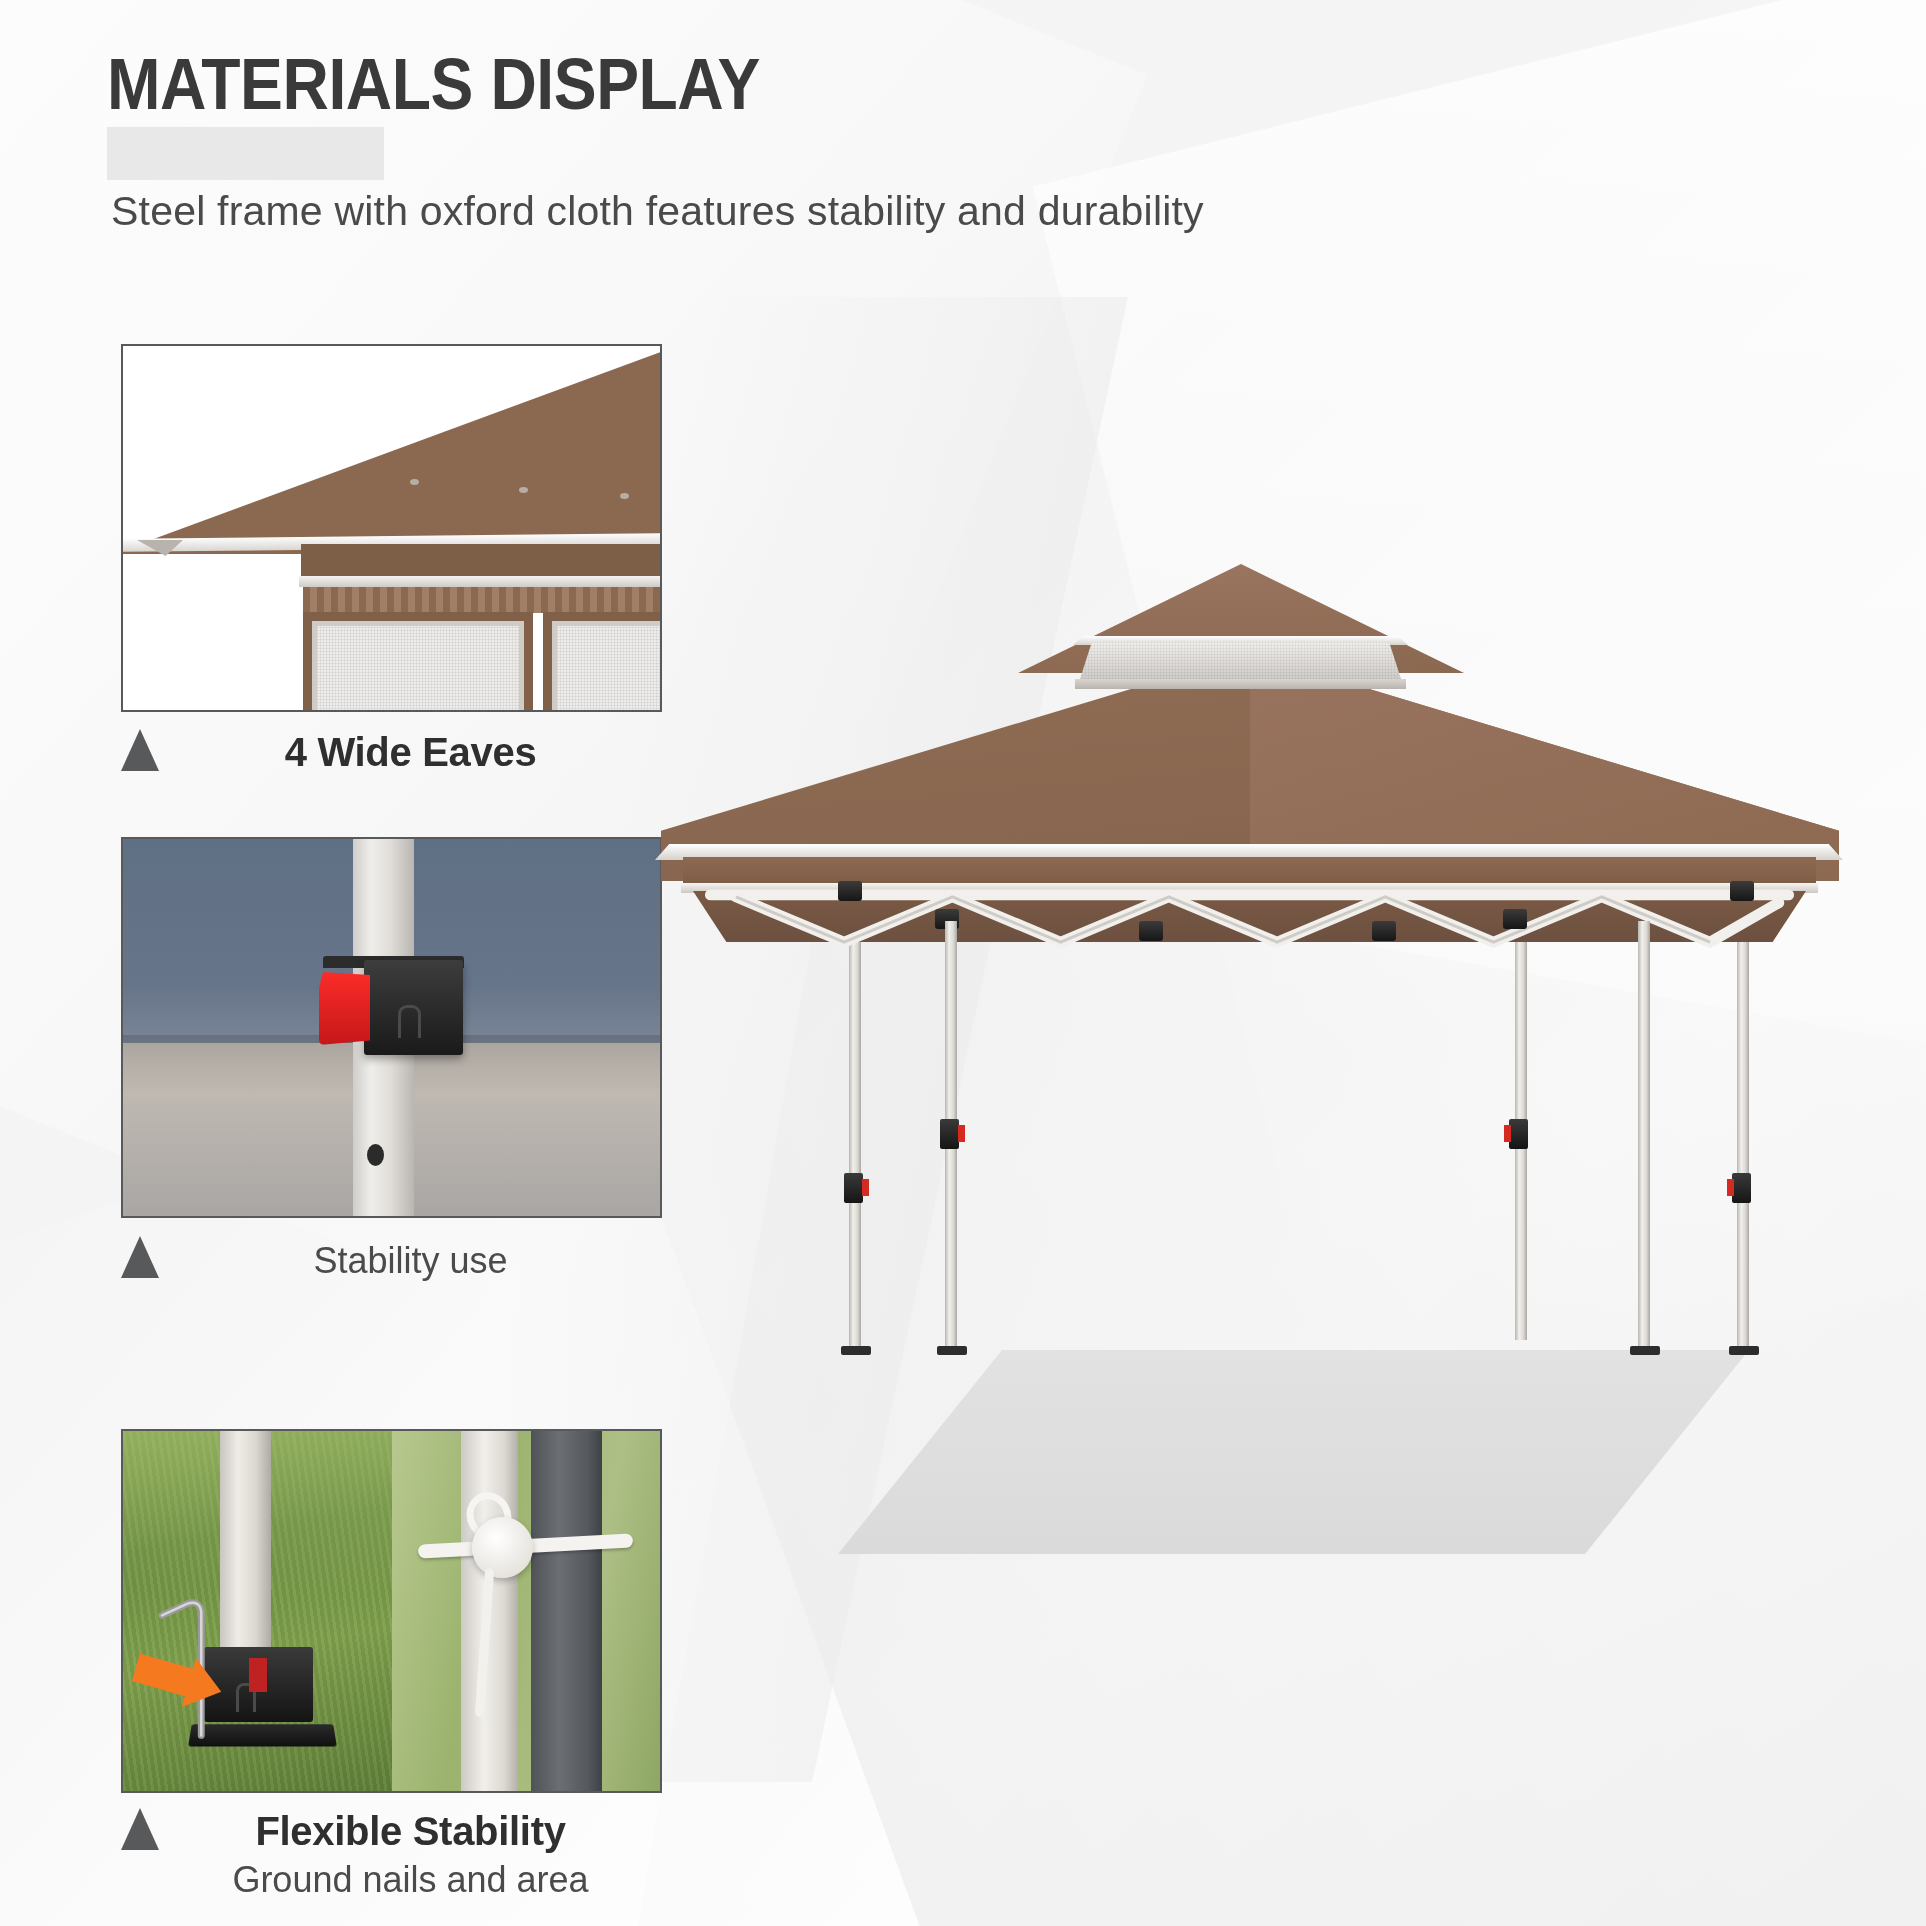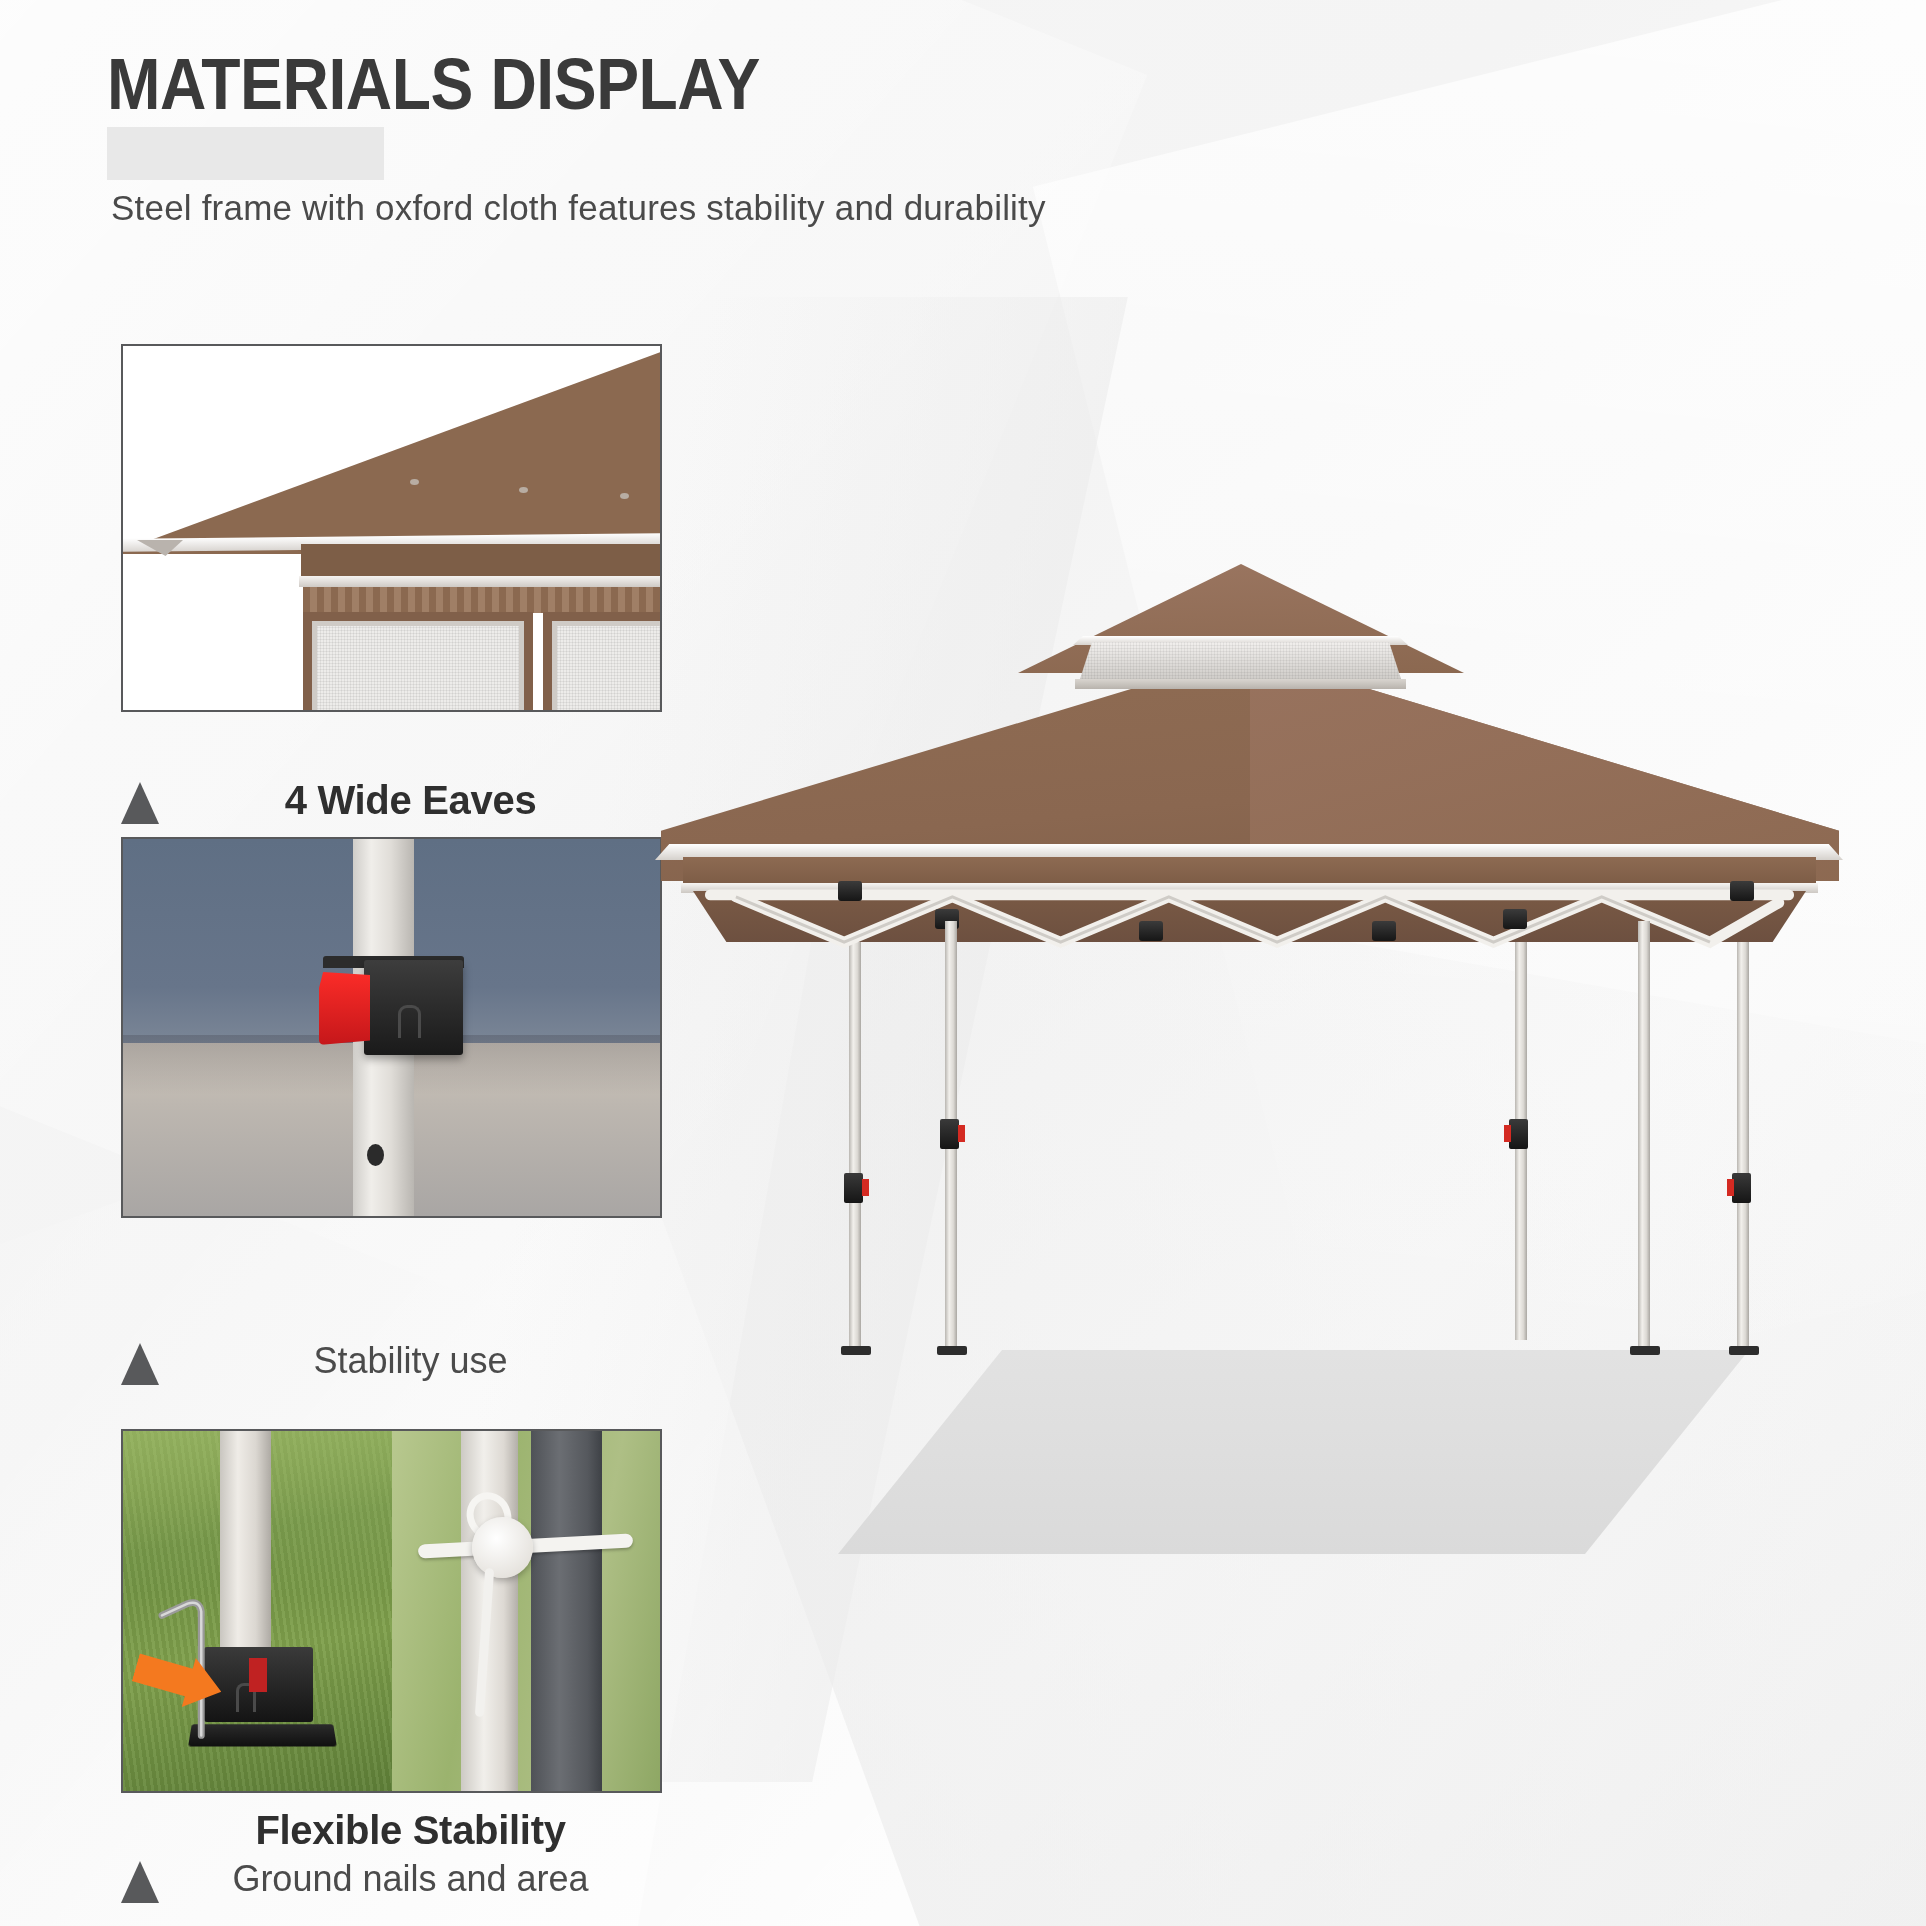--- a/index.html
+++ b/index.html
@@ -63,39 +63,39 @@
     letter-spacing: -0.5px;
     color: #3a3a3a;
     font-family: "Liberation Sans", sans-serif;
     transform: scaleX(0.88);
     transform-origin: left center;
     white-space: nowrap;
   }
   .page-subtitle {
     position: absolute;
     left: 111px; top: 188px;
-    font-size: 35px;
+    font-size: 41px;
     font-weight: 300;
     color: #4a4a4a;
     letter-spacing: 0.2px;
     white-space: nowrap;
   }
 
   
   .photo-frame {
     position: absolute;
     border: 2px solid #58595b;
     overflow: hidden;
     background: #ffffff;
     box-sizing: border-box;
   }
   .caption {
     position: absolute;
     display: flex;
-    align-items: flex-end;
+    align-items: flex-start;
   }
   .tri-bullet {
     width: 0; height: 0;
     border-left: 19px solid transparent;
     border-right: 19px solid transparent;
     border-bottom: 42px solid #58595b;
     flex: 0 0 auto;
   }
   .cap-text {
     flex: 1 1 auto;

